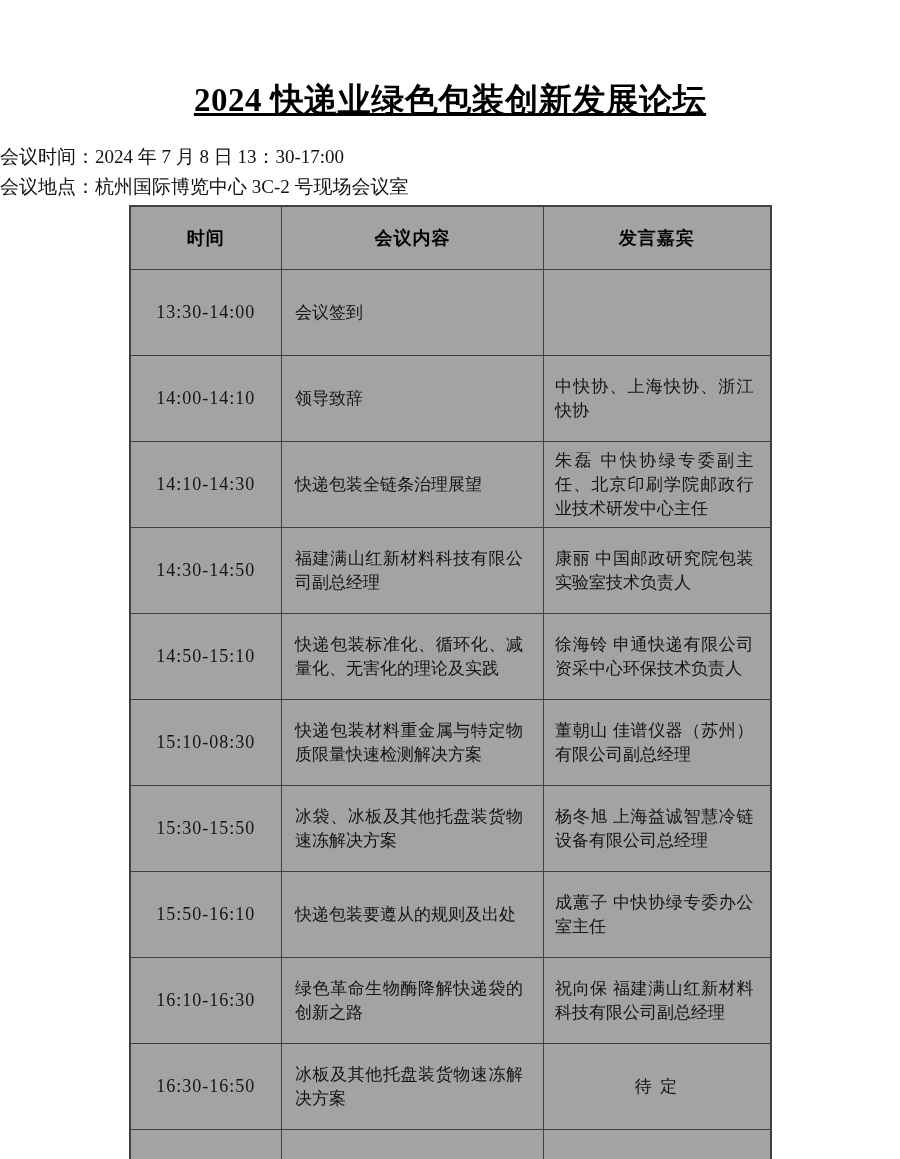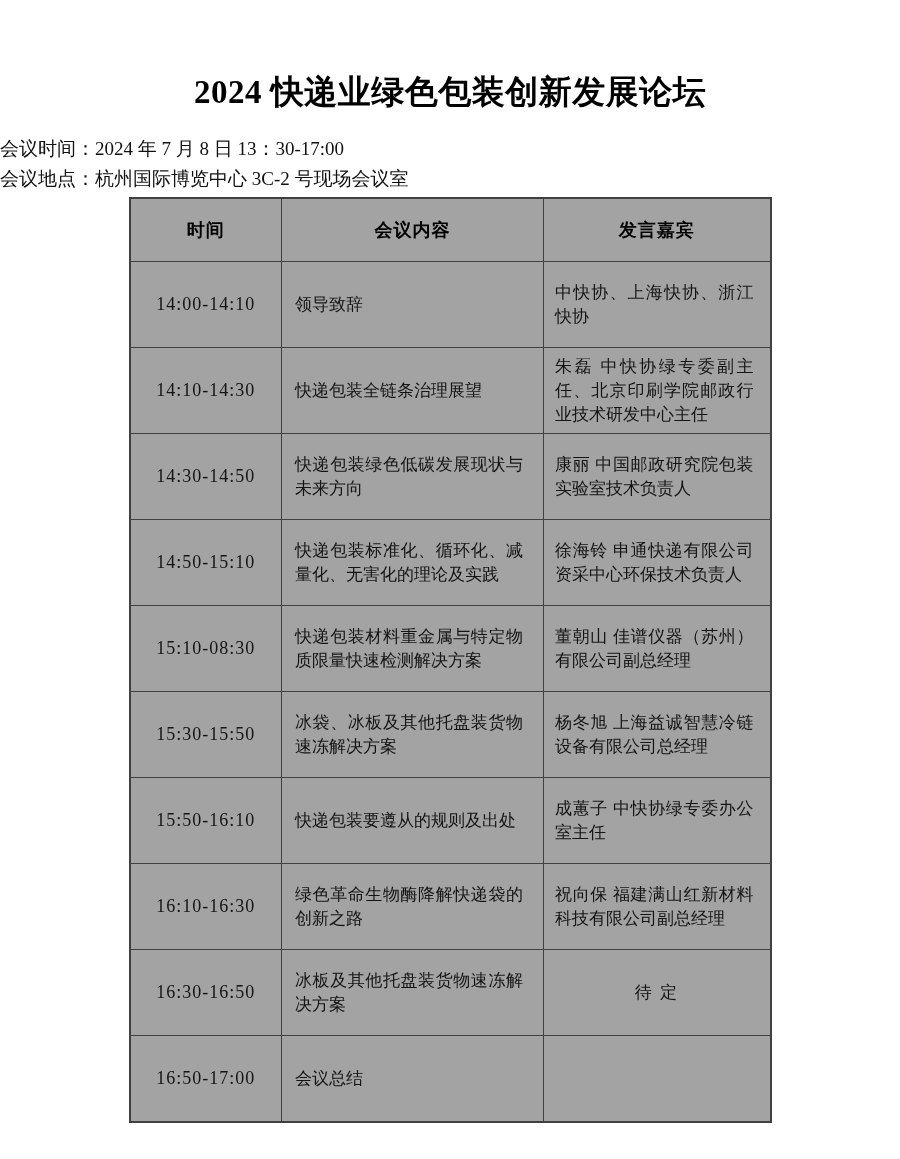--- a/index.html
+++ b/index.html
@@ -14,29 +14,30 @@
     font-family: "Liberation Serif", "DejaVu Serif", serif;
     color: #111111;
   }
   .page {
     position: relative;
     width: 900px;
     height: 1159px;
     background: #ffffff;
   }
   .doc-title {
-    margin: 0;
+    margin: 8px;
     padding-top: 70px;
     text-align: center;
     font-size: 33px;
     line-height: 44px;
     font-weight: bold;
     letter-spacing: 0.5px;
     color: #000000;
     font-family: "Liberation Serif", "DejaVu Serif", serif;
+    text-decoration: underline;
   }
   .sub {
     margin: 0;
     text-align: left;
     font-size: 19px;
     line-height: 26px;
     color: #111111;
   }
   .sub-time { margin-top: 22px; }
   .sub-place { margin-top: 4px; }
@@ -112,32 +113,37 @@
       </colgroup>
     <thead>
       <tr>
         <th>时间</th>
         <th>会议内容</th>
         <th>发言嘉宾</th>
       </tr>
     </thead>
     <tbody>
       <tr>
+        <td class="time-cell">13:30-14:00</td>
+        <td class="content-cell">会议签到</td>
+        <td class="speaker-cell"></td>
+      </tr>
+      <tr>
         <td class="time-cell">14:00-14:10</td>
         <td class="content-cell">领导致辞</td>
         <td class="speaker-cell">中快协、上海快协、浙江快协</td>
       </tr>
       <tr>
         <td class="time-cell">14:10-14:30</td>
         <td class="content-cell">快递包装全链条治理展望</td>
         <td class="speaker-cell">朱磊 中快协绿专委副主任、北京印刷学院邮政行业技术研发中心主任</td>
       </tr>
       <tr>
         <td class="time-cell">14:30-14:50</td>
-        <td class="content-cell">快递包装绿色低碳发展现状与未来方向</td>
+        <td class="content-cell">福建满山红新材料科技有限公司副总经理</td>
         <td class="speaker-cell">康丽 中国邮政研究院包装实验室技术负责人</td>
       </tr>
       <tr>
         <td class="time-cell">14:50-15:10</td>
         <td class="content-cell">快递包装标准化、循环化、减量化、无害化的理论及实践</td>
         <td class="speaker-cell">徐海铃 申通快递有限公司资采中心环保技术负责人</td>
       </tr>
       <tr>
         <td class="time-cell">15:10-08:30</td>
         <td class="content-cell">快递包装材料重金属与特定物质限量快速检测解决方案</td>

